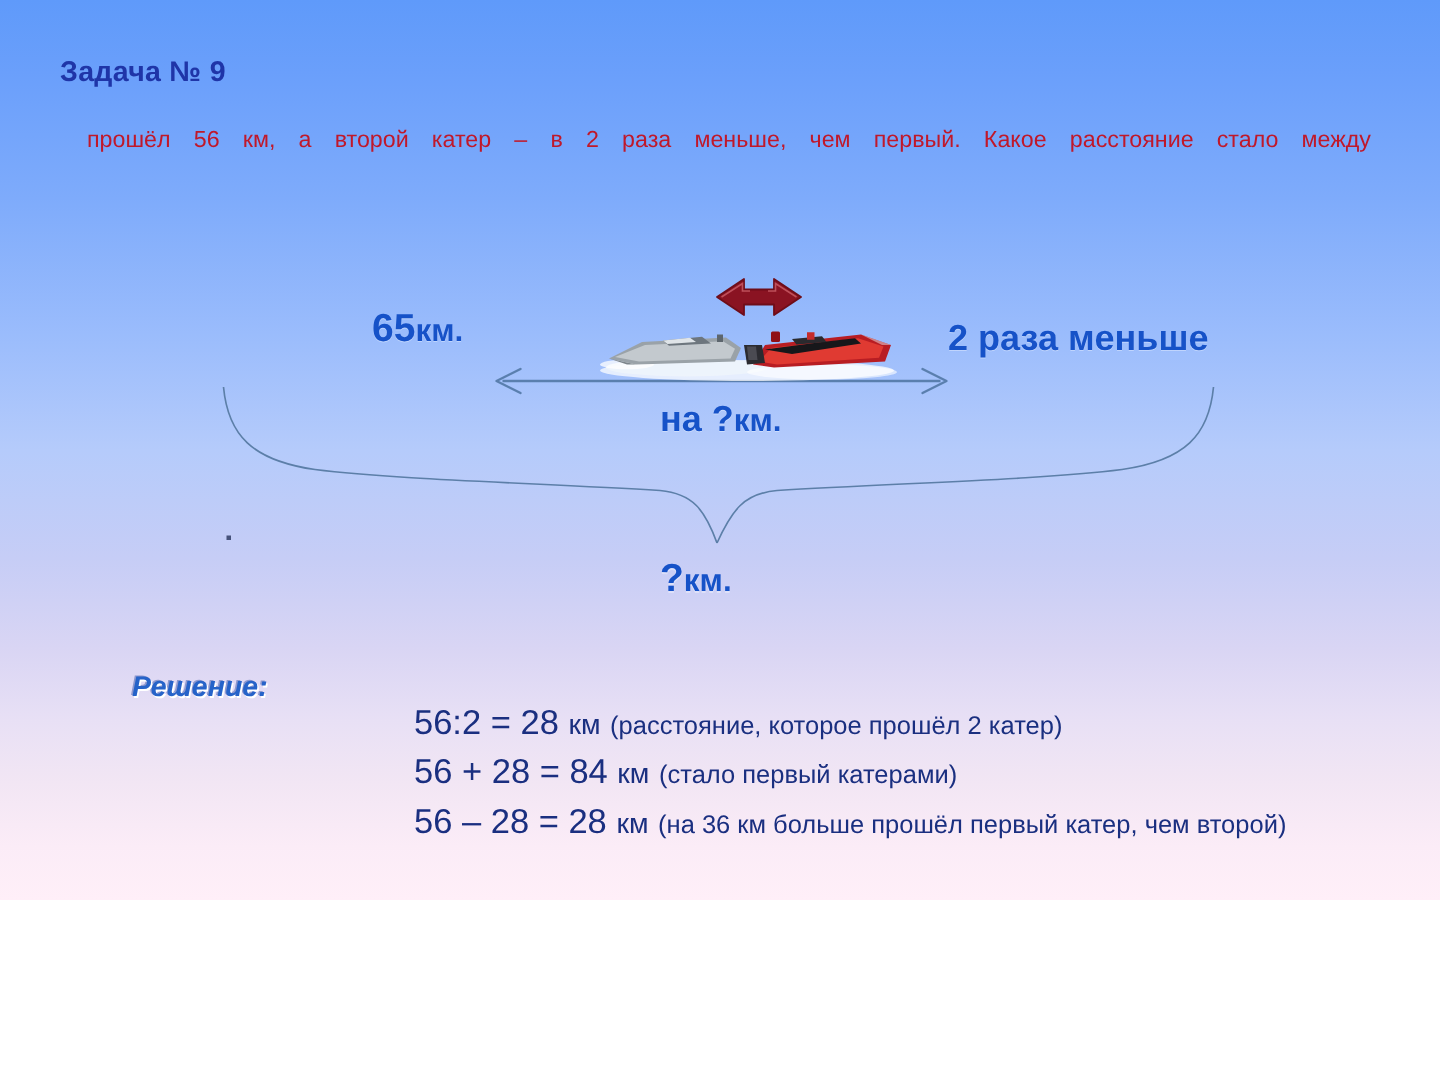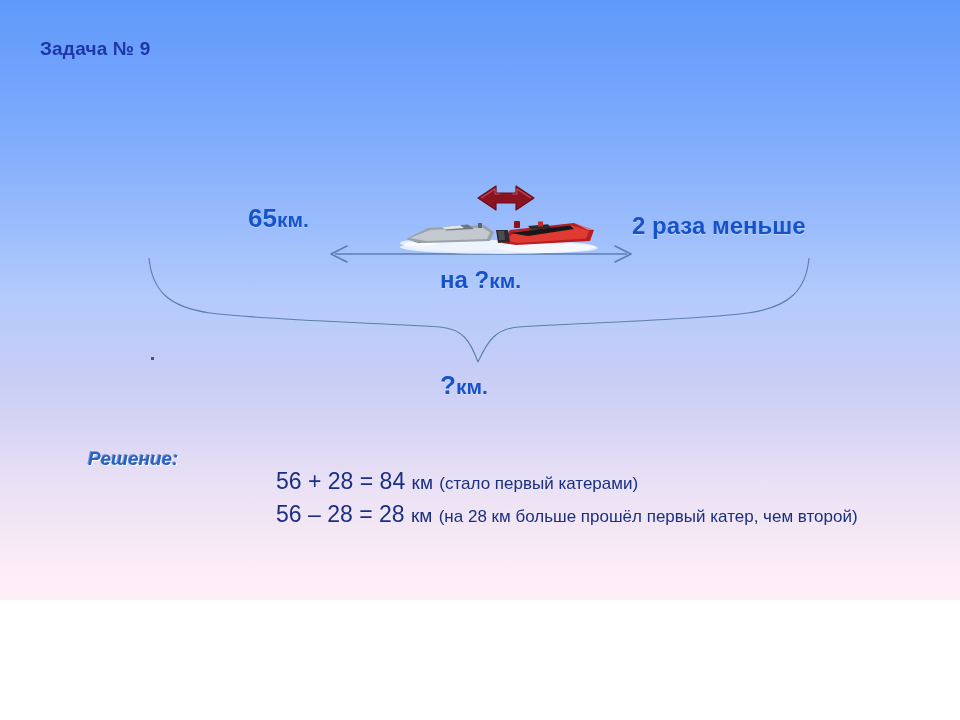--- a/index.html
+++ b/index.html
@@ -138,20 +138,21 @@
   .sol-line .note{ font-size: 17px; }
 </style>
 </head>
 <body>
 
 <div id="slide">
 
   <div class="task-title">Задача № 9</div>
 
   <div class="problem">
+    <span class="ln j">прошёл 56 км, а второй катер – в 2 раза меньше, чем первый. Какое расстояние стало между</span>
   </div>
 
   <svg class="overlay" viewBox="0 0 960 720">
 
     <g>
       <path d="M 478 198 L 496 186 L 496 193 L 516 193 L 516 186 L 534 198 L 516 210 L 516 203 L 496 203 L 496 210 Z" fill="#8a1322" stroke="#6e0d19" stroke-width="1.2" stroke-linejoin="round"></path>
       <path d="M 481 198 L 495 189 L 495 194 L 500 194" fill="none" stroke="#d46a72" stroke-width="1.1" opacity=".7"></path>
       <path d="M 531 198 L 517 189 L 517 194 L 512 194" fill="none" stroke="#d46a72" stroke-width="1.1" opacity=".7"></path>
     </g>
 
@@ -219,24 +220,29 @@
   <div class="dlabel lbl-q">
     <span>?</span><span class="u">км.</span>
   </div>
 
   <div class="speck"></div>
 
   <div class="solution-title">Решение:</div>
 
   <div class="sol-lines">
     <div class="sol-line">
+      <span class="big">56:2 = 28</span>
+      <span class="km">км</span>
+      <span class="note">(расстояние, которое прошёл 2 катер)</span>
+    </div>
+    <div class="sol-line">
       <span class="big">56 + 28 = 84</span>
       <span class="km">км</span>
       <span class="note">(стало первый катерами)</span>
     </div>
     <div class="sol-line">
       <span class="big">56 – 28 = 28</span>
       <span class="km">км</span>
-      <span class="note">(на 28 км больше прошёл первый катер, чем второй)</span>
+      <span class="note">(на 36 км больше прошёл первый катер, чем второй)</span>
     </div>
   </div>
 
 </div>
 
 </body></html>

